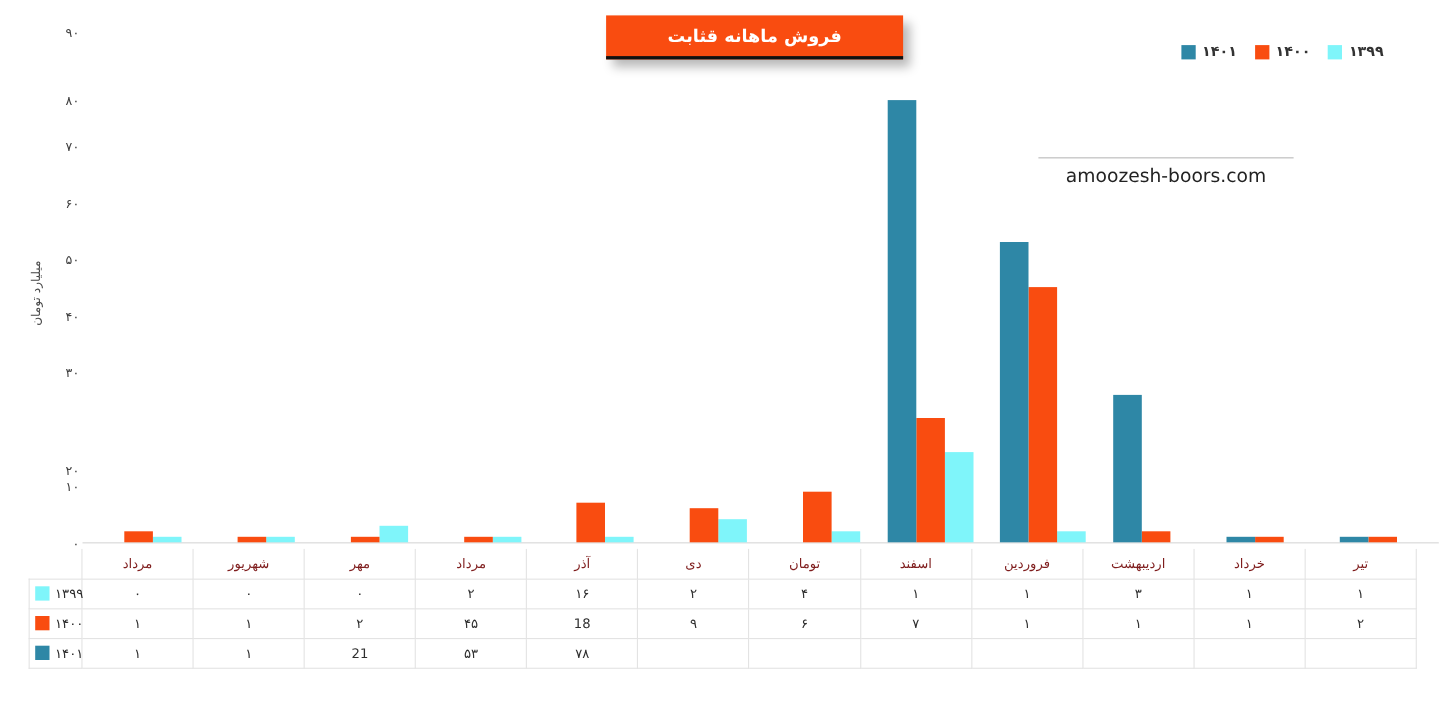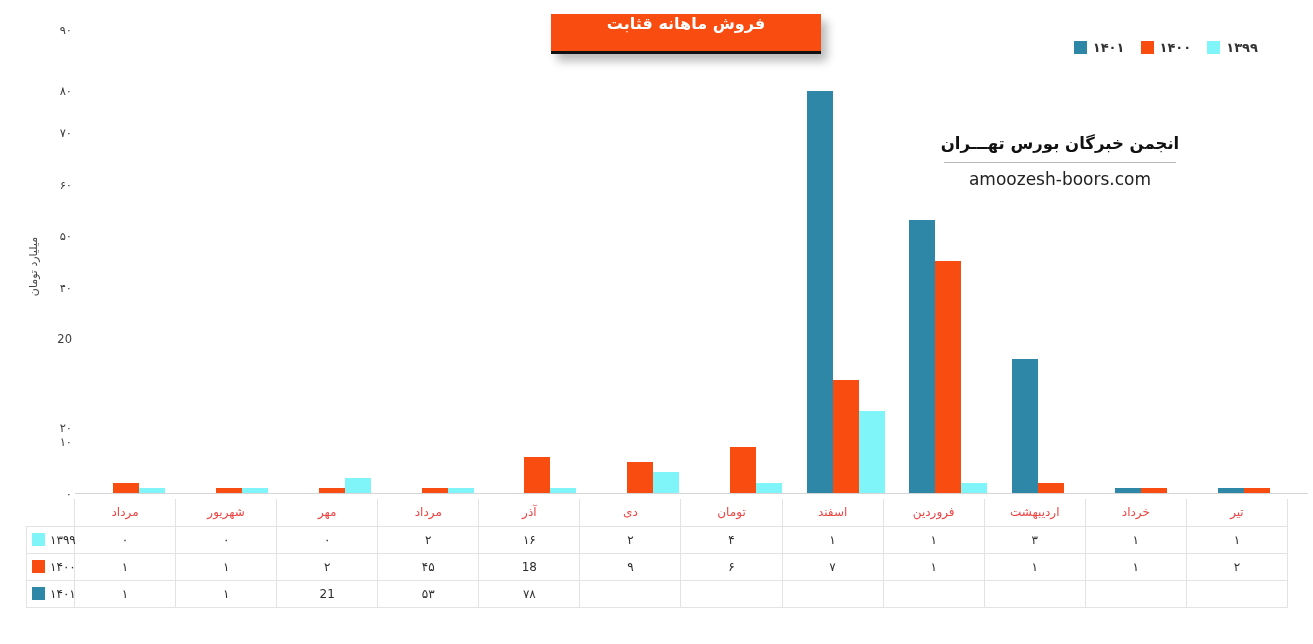--- a/index.html
+++ b/index.html
@@ -19,21 +19,21 @@
   }
 
   
   .title-banner {
     position: absolute;
     left: 551px; top: 14px;
     width: 270px; height: 40px;
     background: #f94c10;
     border-bottom: 3px solid #111111;
     box-shadow: 6px 7px 9px rgba(0,0,0,0.28);
-    display: flex; justify-content: center;
+    display: flex; align-items: center; justify-content: center;
   }
   .title-banner .title-text {
     color: #ffffff;
     font-size: 16px;
     font-weight: bold;
     letter-spacing: 0.3px;
     direction: rtl;
     white-space: nowrap;
   }
 
@@ -137,21 +137,21 @@
     text-align: center;
     font-weight: normal;
     padding: 0;
   }
   .data-table th.cat-head {
     border-top: none;
     border-left: 1px solid #e3e3e3;
     border-right: 1px solid #e3e3e3;
     font-weight: normal;
     font-size: 12px;
-    color: #ef4444;
+    color: #7f1d1d;
   }
   .corner-cell { border: none !important; width: 48px; }
   .series-cell {
     width: 48px;
     text-align: left;
     padding-right: 4px;
     white-space: nowrap;
   }
   .series-inner { display: flex; flex-direction: row; align-items: center; gap: 5px; padding-left: 5px; }
   .series-swatch { width: 13px; height: 13px; flex: none; }
@@ -175,32 +175,31 @@
         <span class="legend-swatch" style="background: rgb(249, 76, 16);"></span>
         <span class="legend-label">۱۴۰۰</span>
       </div>
       <div class="legend-item">
         <span class="legend-swatch" style="background: rgb(46, 135, 166);"></span>
         <span class="legend-label">۱۴۰۱</span>
       </div>
     </div>
 
   <div class="brand">
-    <div class="brand-title">انجمن خبرگان بورس تهـــران</div>
     <div class="brand-rule"></div>
     <div class="brand-url">amoozesh-boors.com</div>
   </div>
 
   <div class="plot-wrap">
     <div class="y-axis-title">میلیارد تومان</div>
     <div class="y-ticks" id="yticks">
         <div class="y-tick" style="top: 464px;">۰</div>
         <div class="y-tick" style="top: 412.444px;">۱۰</div>
         <div class="y-tick" style="top: 360.889px; margin-top: 37px;">۲۰</div>
-        <div class="y-tick" style="top: 309.333px;">20</div>
+        <div class="y-tick" style="top: 309.333px;">۳۰</div>
         <div class="y-tick" style="top: 257.778px;">۴۰</div>
         <div class="y-tick" style="top: 206.222px;">۵۰</div>
         <div class="y-tick" style="top: 154.667px;">۶۰</div>
         <div class="y-tick" style="top: 103.111px;">۷۰</div>
         <div class="y-tick" style="top: 61px;">۸۰</div>
         <div class="y-tick" style="top: 0px;">۹۰</div>
       </div>
     <div class="plot" id="plot">
         <div class="col">
           <div class="bar" style="background: rgb(127, 245, 250); height: 0px;"></div>

